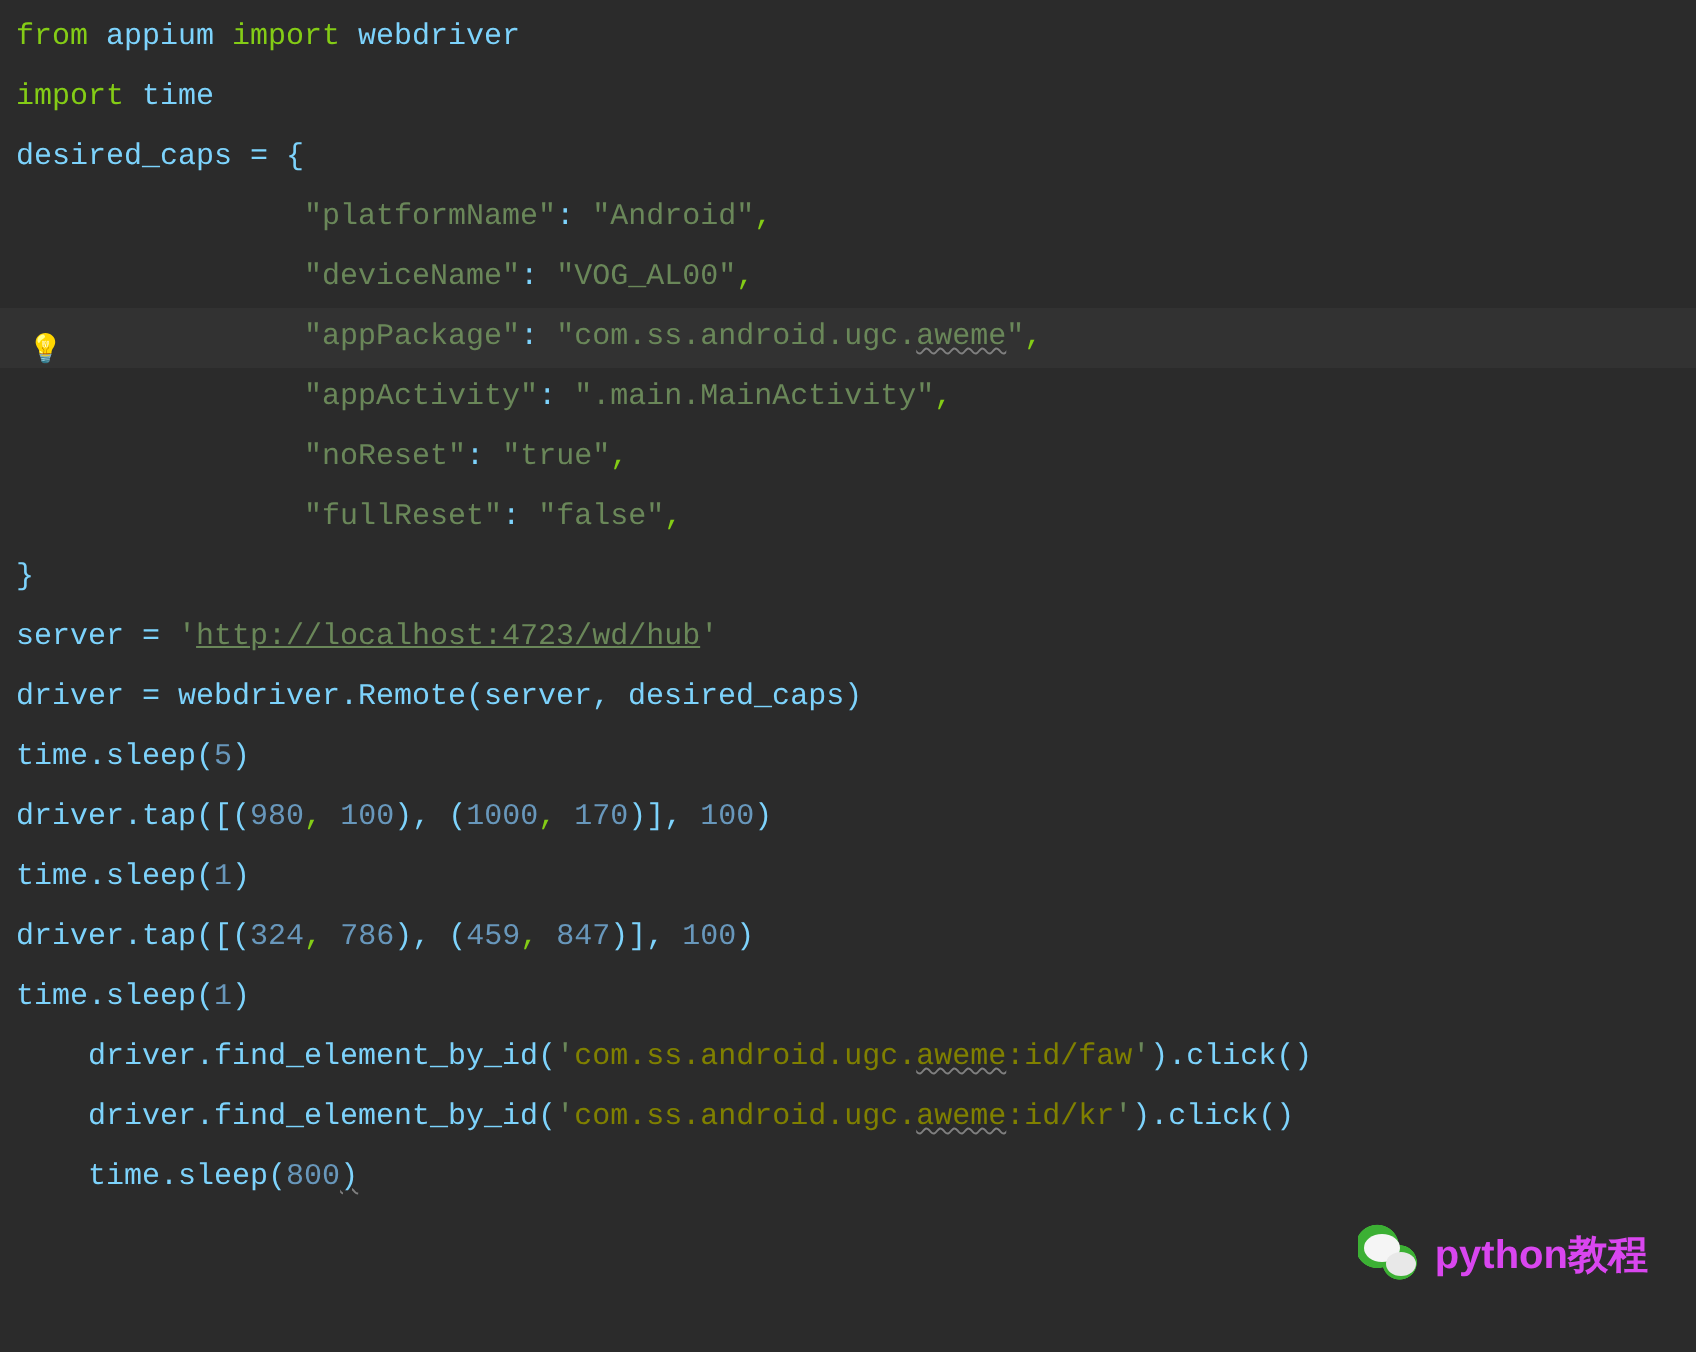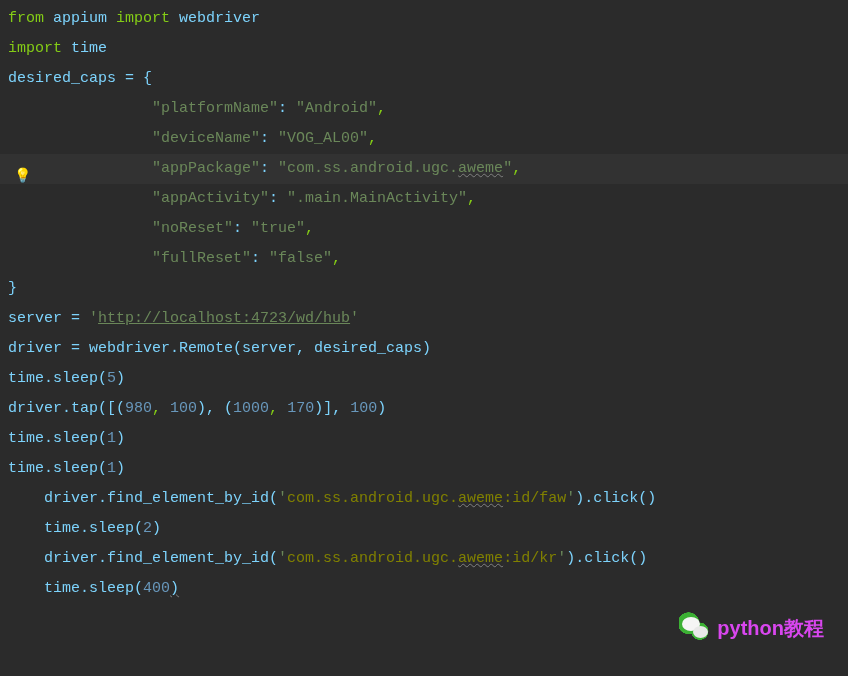--- a/index.html
+++ b/index.html
@@ -109,23 +109,23 @@
   <div class="line highlighted"><span class="gutter-icon bulb">💡</span><span>                </span><span class="str-green">"appPackage"</span><span class="plain">: </span><span class="str-green">"com.ss.android.ugc.</span><span class="str-green underline-wavy">aweme</span><span class="str-green">"</span><span class="kw-orange">,</span></div>
   <div class="line"><span>                </span><span class="str-green">"appActivity"</span><span class="plain">: </span><span class="str-green">".main.MainActivity"</span><span class="kw-orange">,</span></div>
   <div class="line"><span>                </span><span class="str-green">"noReset"</span><span class="plain">: </span><span class="str-green">"true"</span><span class="kw-orange">,</span></div>
   <div class="line"><span>                </span><span class="str-green">"fullReset"</span><span class="plain">: </span><span class="str-green">"false"</span><span class="kw-orange">,</span></div>
   <div class="line"><span class="plain">}</span></div>
   <div class="line"><span class="plain">server = </span><span class="str-green">'</span><span class="underline-link">http://localhost:4723/wd/hub</span><span class="str-green">'</span></div>
   <div class="line"><span class="plain">driver = webdriver.Remote(server, desired_caps)</span></div>
   <div class="line"><span class="plain">time.sleep(</span><span class="num-blue">5</span><span class="plain">)</span></div>
   <div class="line"><span class="plain">driver.tap([(</span><span class="num-blue">980</span><span class="kw-orange">, </span><span class="num-blue">100</span><span class="plain">), (</span><span class="num-blue">1000</span><span class="kw-orange">, </span><span class="num-blue">170</span><span class="plain">)], </span><span class="num-blue">100</span><span class="plain">)</span></div>
   <div class="line"><span class="plain">time.sleep(</span><span class="num-blue">1</span><span class="plain">)</span></div>
+  <div class="line"><span class="plain">driver.tap([(</span><span class="num-blue">324</span><span class="kw-orange">, </span><span class="num-blue">786</span><span class="plain">), (</span><span class="num-blue">459</span><span class="kw-orange">, </span><span class="num-blue">847</span><span class="plain">)], </span><span class="num-blue">100</span><span class="plain">)</span></div>
   <div class="line"><span class="plain">time.sleep(</span><span class="num-blue">1</span><span class="plain">)</span></div>
   <div class="line"><span>    </span><span class="plain">driver.find_element_by_id(</span><span class="str-green">'</span><span class="str-olive">com.ss.android.ugc.</span><span class="str-olive underline-wavy">aweme</span><span class="str-olive">:id/faw</span><span class="str-green">'</span><span class="plain">).click()</span></div>
-  <div class="line"><span>    </span><span class="plain">time.sleep(</span><span class="num-blue">2</span><span class="plain">)</span></div>
   <div class="line"><span>    </span><span class="plain">driver.find_element_by_id(</span><span class="str-green">'</span><span class="str-olive">com.ss.android.ugc.</span><span class="str-olive underline-wavy">aweme</span><span class="str-olive">:id/kr</span><span class="str-green">'</span><span class="plain">).click()</span></div>
-  <div class="line"><span>    </span><span class="plain">time.sleep(</span><span class="num-blue">400</span><span class="plain underline-wavy">)</span></div>
+  <div class="line"><span>    </span><span class="plain">time.sleep(</span><span class="num-blue">800</span><span class="plain underline-wavy">)</span></div>
 </div>
 
 <div class="watermark">
   <span class="wechat-icon"></span>
   <span>python教程</span>
 </div>
 
 </body></html>

